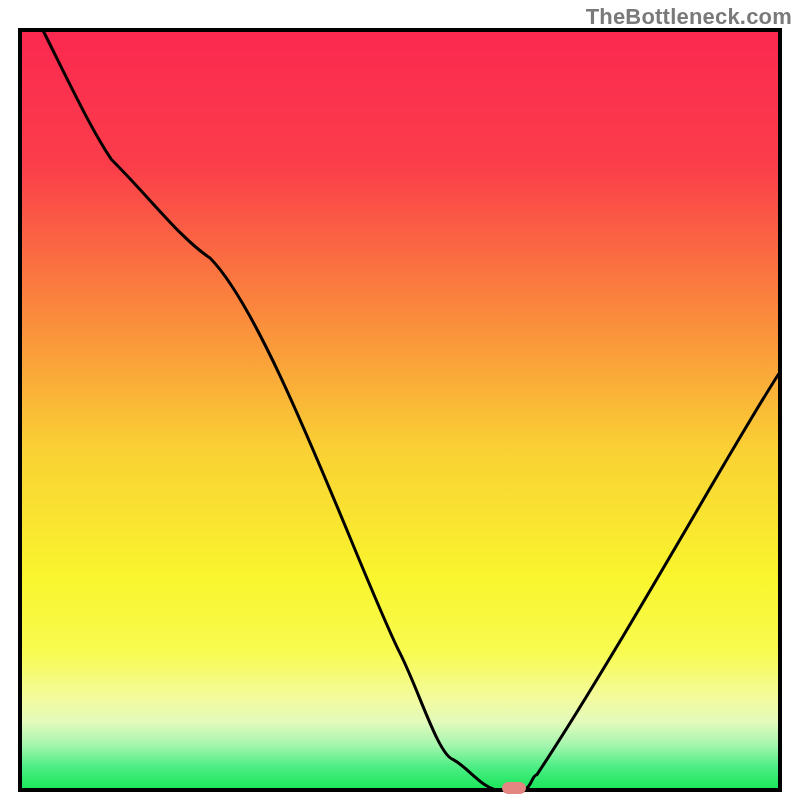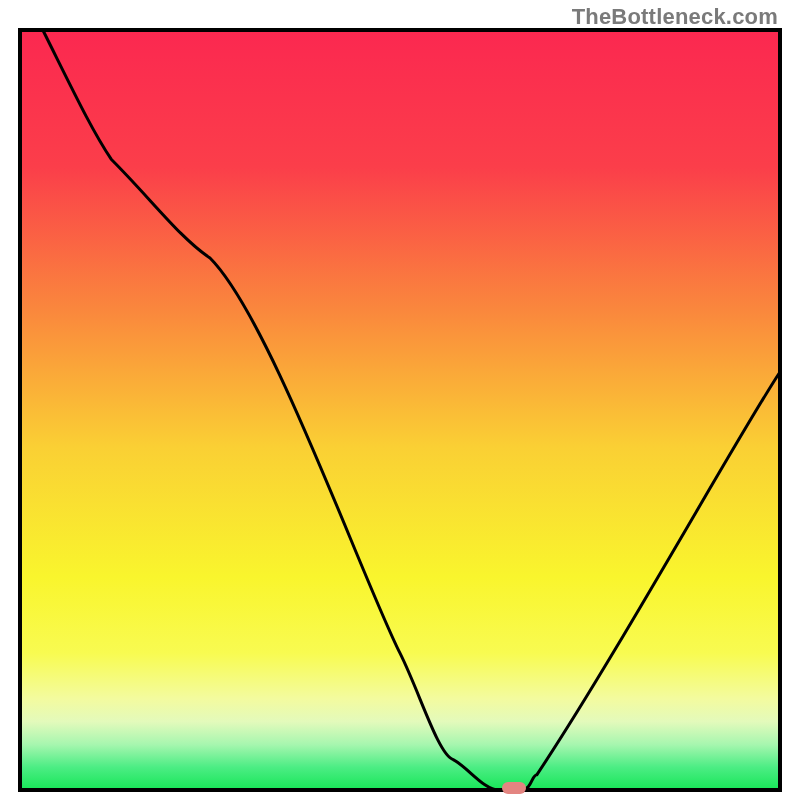--- a/index.html
+++ b/index.html
@@ -12,21 +12,21 @@
     font-family: Arial, Helvetica, sans-serif;
   }
   .chart-container {
     position: relative;
     width: 800px;
     height: 800px;
   }
   .watermark {
     position: absolute;
     top: 4px;
-    right: 22px;
+    right: 8px;
     font-size: 22px;
     font-weight: 600;
     color: #7a7a7a;
     letter-spacing: 0.2px;
     z-index: 3;
   }
   svg {
     display: block;
   }
 </style>

